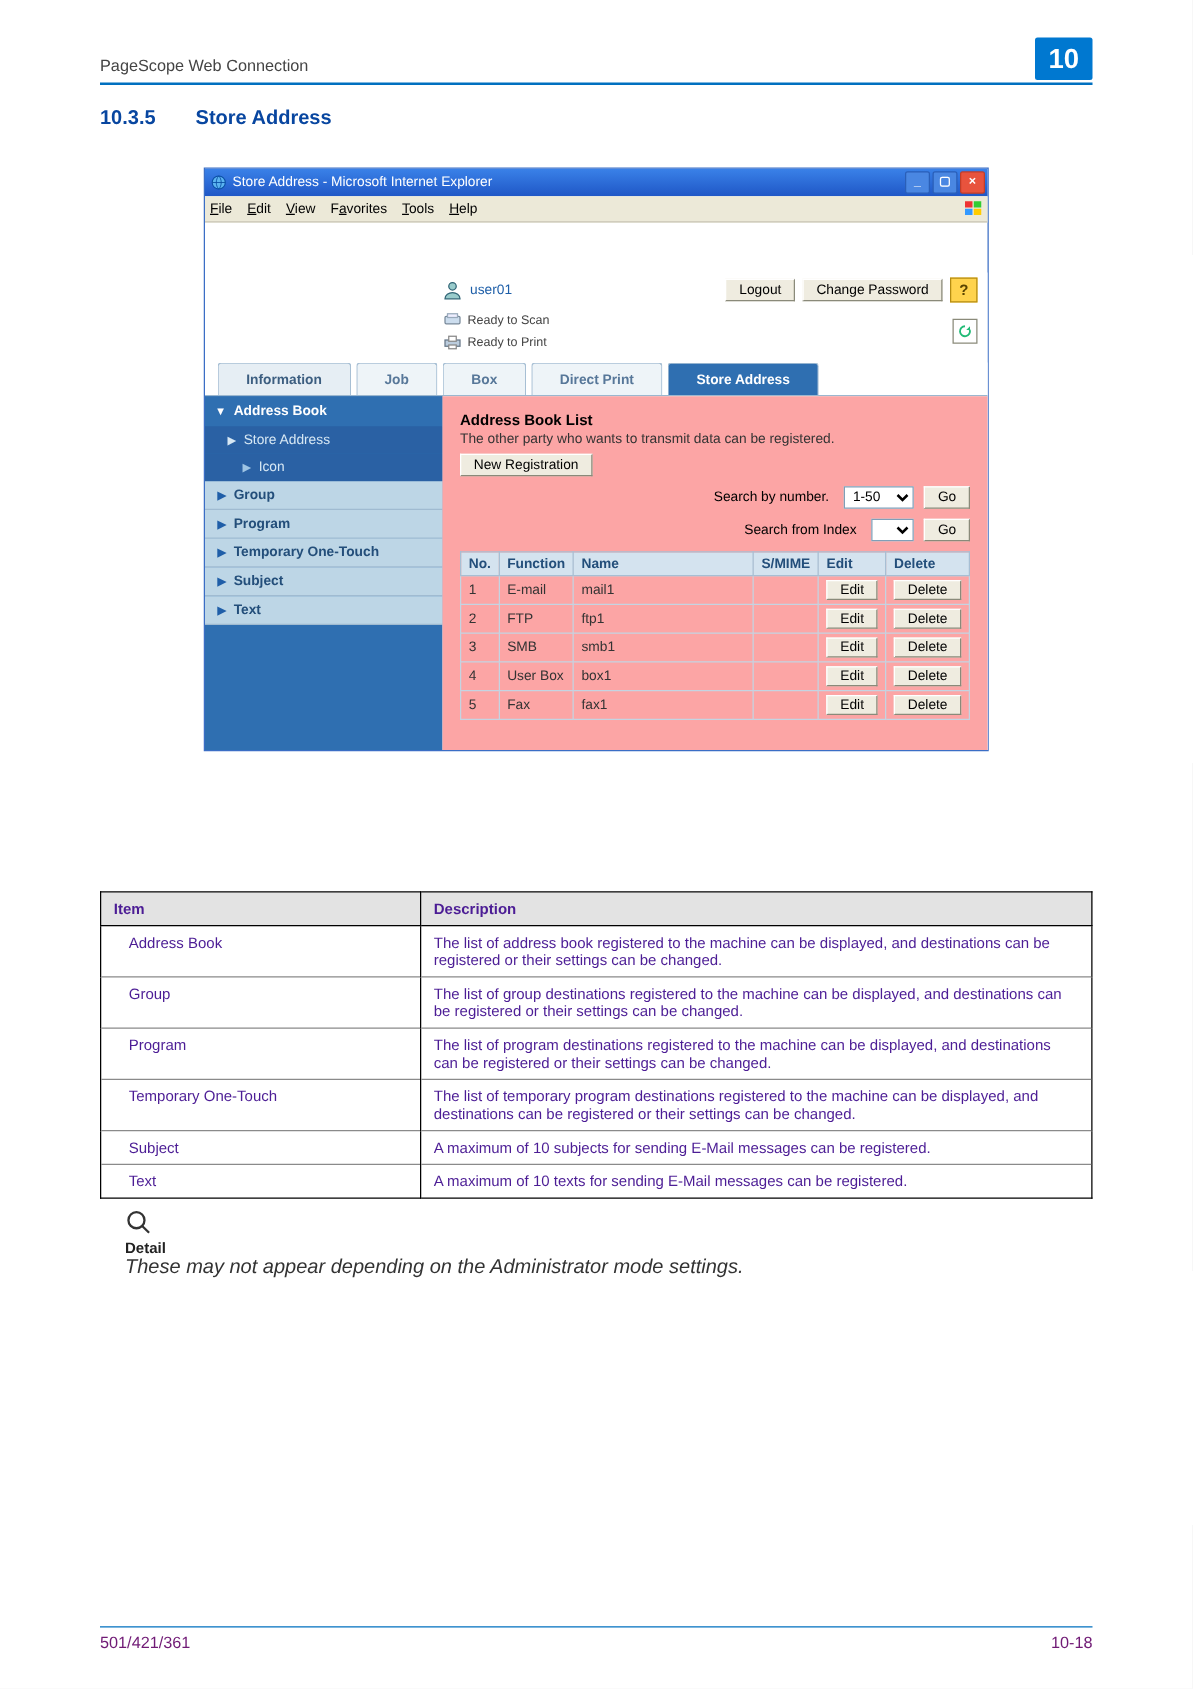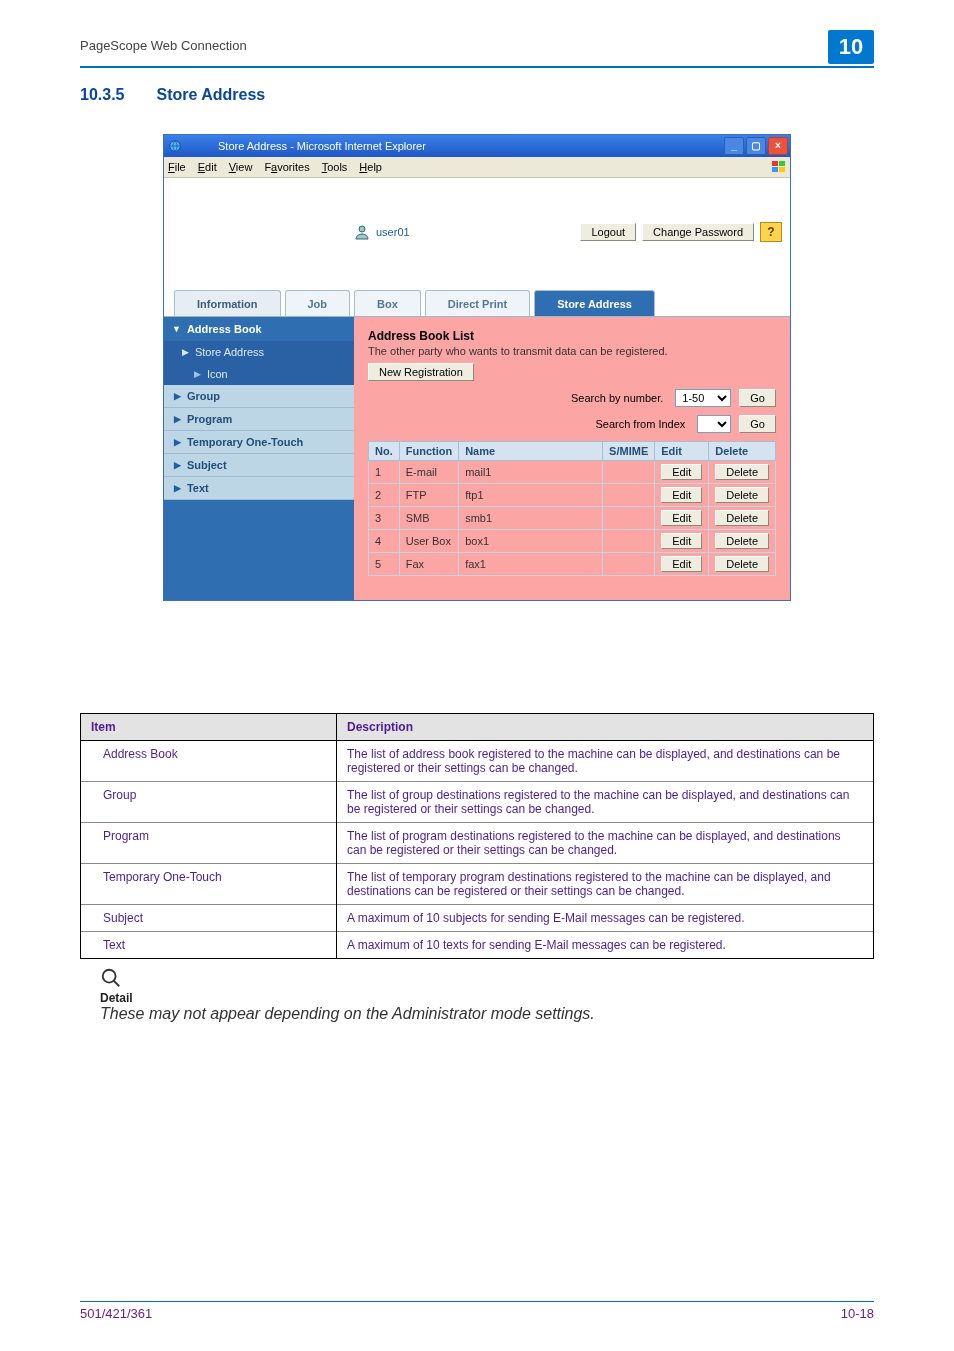--- a/index.html
+++ b/index.html
@@ -37,21 +37,21 @@
     font-family: Arial, Helvetica, sans-serif;
     color: #222;
     box-sizing: border-box;
     padding: 30px 80px 50px 80px;
     overflow: hidden;
   }
 
   
   .header-row {
     display: flex;
-    align-items: center;
+    align-items: flex-end;
     justify-content: space-between;
   }
   .header-title {
     font-size: 13px;
     color: #444;
     padding-bottom: 4px;
   }
   .chapter-badge {
     width: 46px;
     height: 34px;
@@ -92,21 +92,20 @@
     font-size: 11px;
     color: #000;
   }
   .ie-titlebar {
     height: 22px;
     background: linear-gradient(#3a81e8, #1f57c6);
     color: #fff;
     display: flex;
     align-items: center;
     padding: 0 2px 0 4px;
-    gap: 32px;
   }
   .ie-titlebar .ie-ico { width: 14px; height: 14px; margin-right: 4px; }
   .ie-title-text { flex: 1; font-size: 11px; }
   .win-buttons { display: flex; gap: 2px; }
   .win-btn {
     width: 18px; height: 16px;
     background: #4a87e2;
     border: 1px solid #2a5fb8;
     border-radius: 2px;
     color: #fff;
@@ -434,20 +433,45 @@
             <div class="user-line">
               <svg class="user-icon" viewBox="0 0 16 16">
                   <circle cx="8" cy="5" r="3" fill="#9cc" stroke="#367"></circle>
                   <path d="M2 15c0-3 3-5 6-5s6 2 6 5z" fill="#9cc" stroke="#367"></path>
                 </svg>
               <span>user01</span>
               <div class="auth-buttons">
                 <button class="btn3d">Logout</button>
                 <button class="btn3d">Change Password</button>
                 <div class="help-btn">?</div>
+              </div>
+            </div>
+            <div class="status-row">
+              <div class="status-col">
+                <div class="status-line">
+                  <svg class="status-icon" viewBox="0 0 16 16">
+                      <rect x="2" y="5" width="12" height="6" rx="1" fill="#cde" stroke="#789"></rect>
+                      <rect x="4" y="3" width="8" height="3" fill="#eef" stroke="#9ab"></rect>
+                    </svg>
+                  <span>Ready to Scan</span>
+                </div>
+                <div class="status-line">
+                  <svg class="status-icon" viewBox="0 0 16 16">
+                      <rect x="2" y="6" width="12" height="5" fill="#bcd" stroke="#678"></rect>
+                      <rect x="5" y="3" width="6" height="4" fill="#fff" stroke="#888"></rect>
+                      <rect x="5" y="10" width="6" height="3" fill="#fff" stroke="#888"></rect>
+                    </svg>
+                  <span>Ready to Print</span>
+                </div>
+              </div>
+              <div class="refresh-btn">
+                <svg width="12" height="12" viewBox="0 0 12 12">
+                    <path d="M6 2a4 4 0 1 0 3.8 2.8" fill="none" stroke="#2b7" stroke-width="1.5"></path>
+                    <path d="M10 2l0 3l-3 0z" fill="#2b7"></path>
+                  </svg>
               </div>
             </div>
           </div>
         </div>
 
         <div class="app-tabs">
           <div class="app-tab">Information</div>
           <div class="app-tab inactive-light">Job</div>
           <div class="app-tab inactive-light">Box</div>
           <div class="app-tab inactive-light">Direct Print</div>

